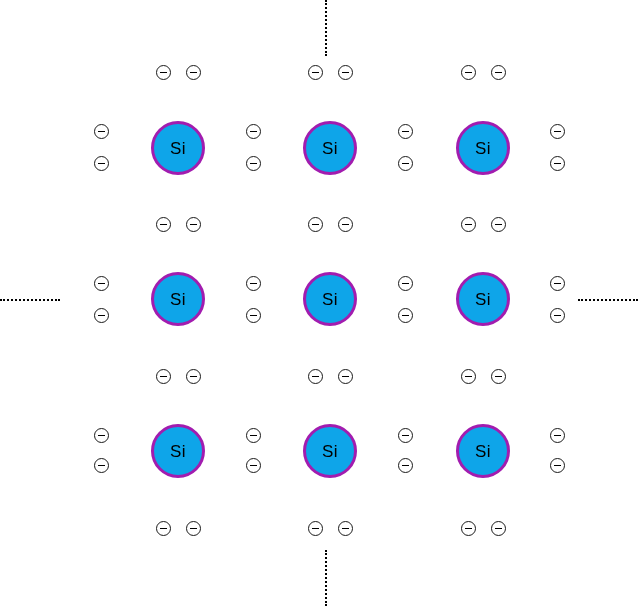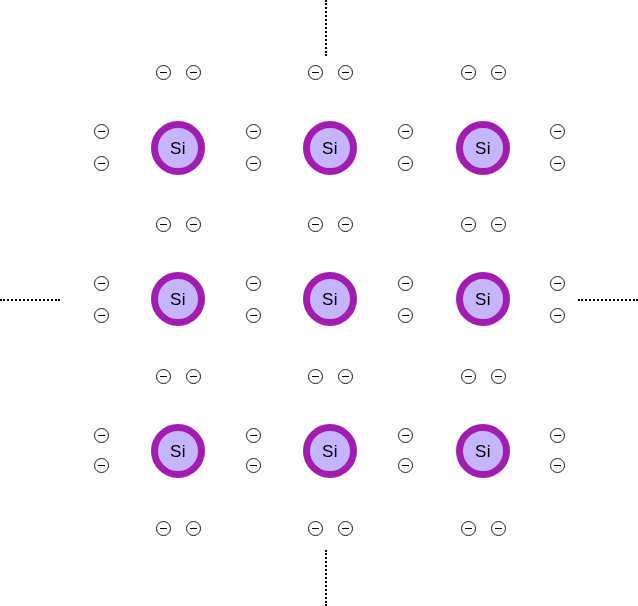--- a/index.html
+++ b/index.html
@@ -16,24 +16,24 @@
     font-family: "Liberation Sans", sans-serif;
   }
 
   
   .si-atom {
     position: absolute;
     width: 54px;
     height: 54px;
     margin-left: -27px;
     margin-top: -27px;
-    border: 7px solid #a21caf;
+    border: 3px solid #a21caf;
     border-radius: 50%;
     box-sizing: border-box;
-    background: #c4b5fd;
+    background: #0ea5e9;
   }
   .si-label {
     position: absolute;
     left: 0;
     top: 0;
     width: 100%;
     height: 100%;
     display: flex;
     align-items: center;
     justify-content: center;

